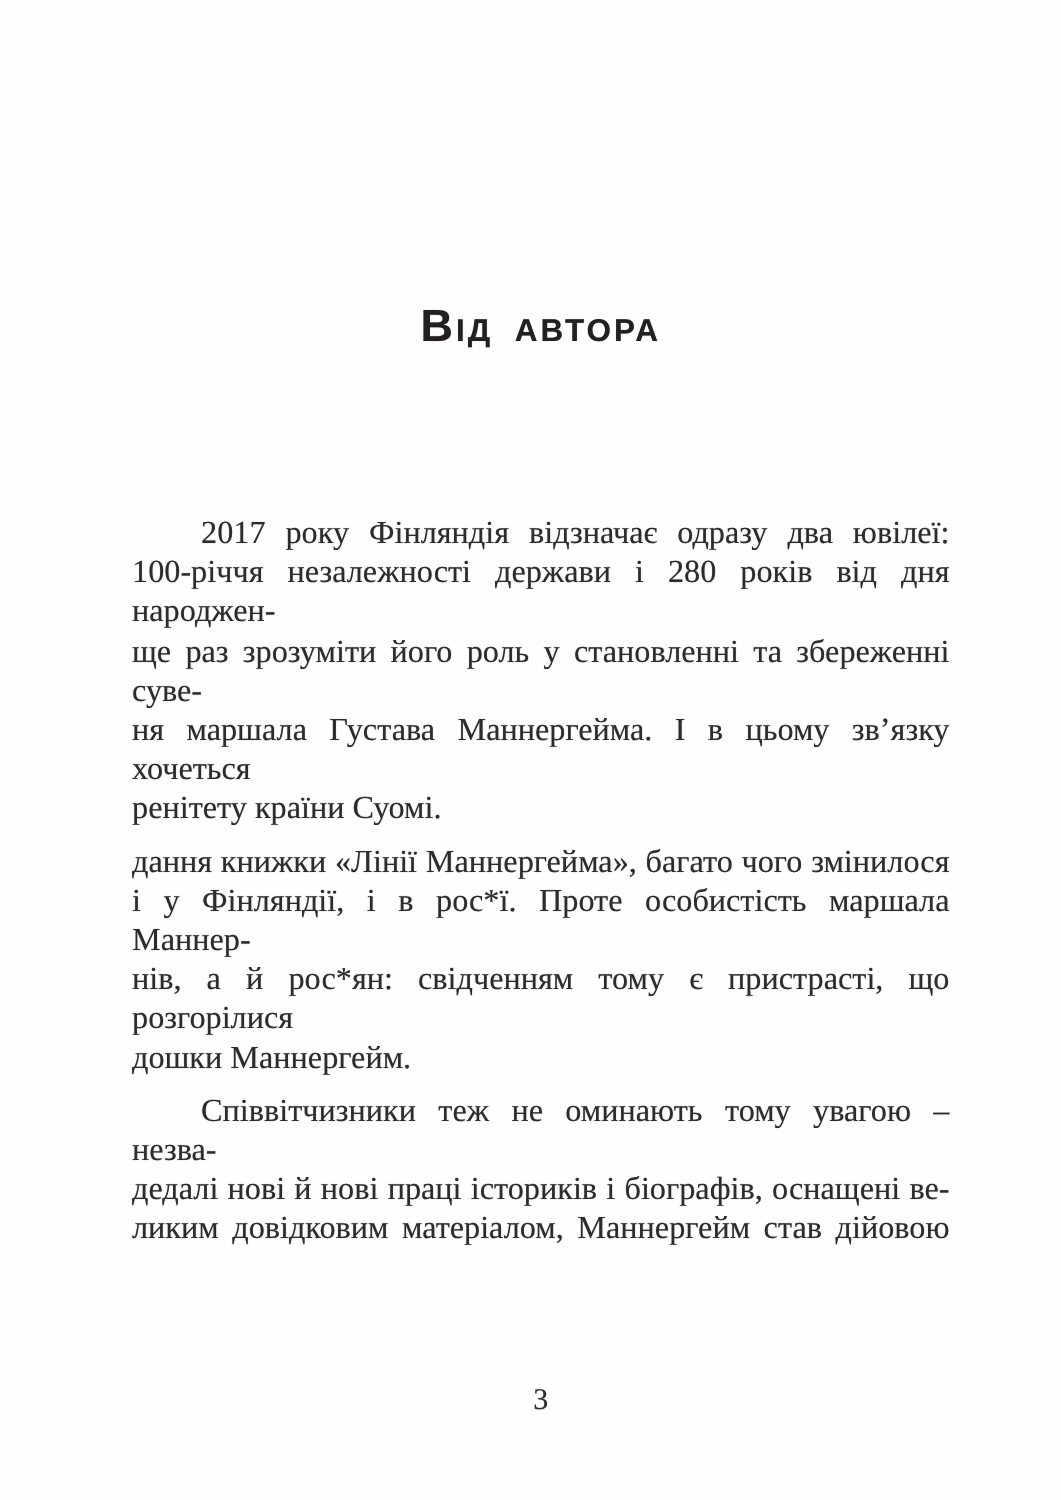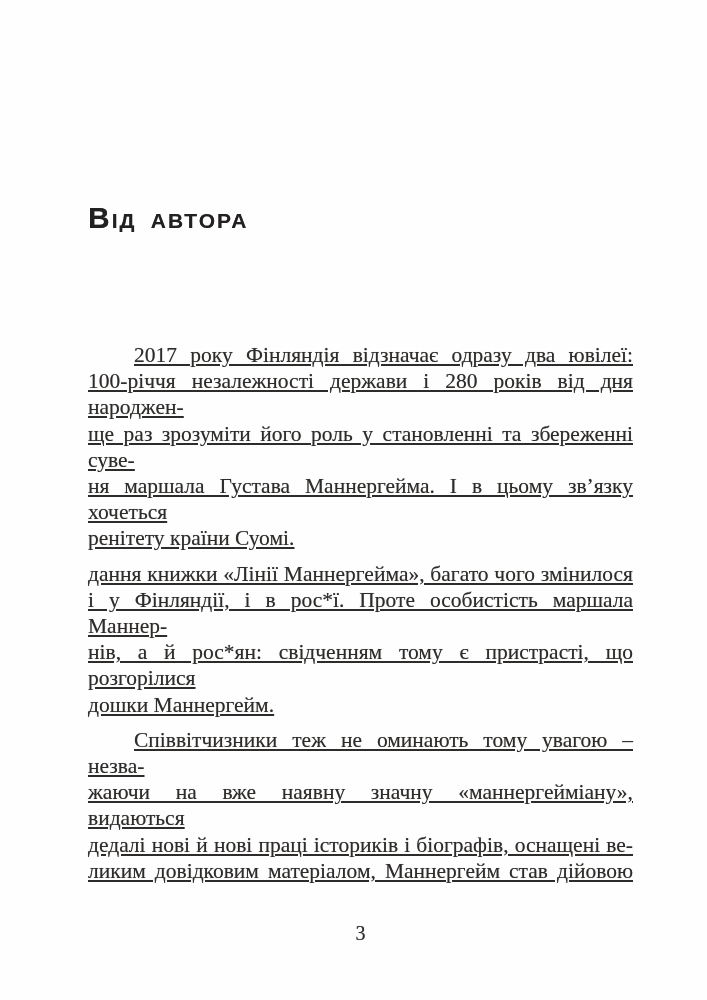--- a/index.html
+++ b/index.html
@@ -14,20 +14,21 @@
     margin: 0 auto;
     background: #fefefe;
     overflow: hidden;
     font-family: "Liberation Serif", "DejaVu Serif", serif;
   }
   .chapter-title {
     position: absolute;
     top: 203px;
     left: 88px;
     width: 545px;
+    text-align: center;
     font-family: "Liberation Sans", "DejaVu Sans", sans-serif;
     font-weight: bold;
     font-variant: small-caps;
     font-size: 30px;
     line-height: 30px;
     letter-spacing: 2px;
     word-spacing: 4px;
     color: #222120;
     text-shadow: 0 0 0.6px rgba(34,33,32,0.55);
   }
@@ -41,21 +42,20 @@
     color: #2e2c2a;
     text-shadow: 0 0 0.7px rgba(46,44,42,0.5);
   }
   .para {
     margin: 0 0 9px 0;
   }
   .line {
     text-align: justify;
     text-align-last: justify;
     white-space: normal;
-    text-decoration: underline;
   }
   .line.first {
     text-indent: 46px;
   }
   .line.last {
     text-align-last: left;
   }
   .page-number {
     position: absolute;
     top: 922px;
@@ -86,21 +86,20 @@
 
     <div class="para">
       <div class="line">дання книжки «Лінії Маннергейма», багато чого змінилося</div>
       <div class="line">і у Фінляндії, і в рос*ї. Проте особистість маршала Маннер-</div>
       <div class="line">нів, а й рос*ян: свідченням тому є пристрасті, що розгорілися</div>
       <div class="line last">дошки Маннергейм.</div>
     </div>
 
     <div class="para">
       <div class="line first">Співвітчизники теж не оминають тому увагою – незва-</div>
-      <div class="line">жаючи на вже наявну значну «маннергейміану», видаються</div>
       <div class="line">дедалі нові й нові праці істориків і біографів, оснащені ве-</div>
       <div class="line">ликим довідковим матеріалом, Маннергейм став дійовою</div>
 
     </div>
 
   </div>
 
   <div class="page-number">3</div>
 
 </div>

